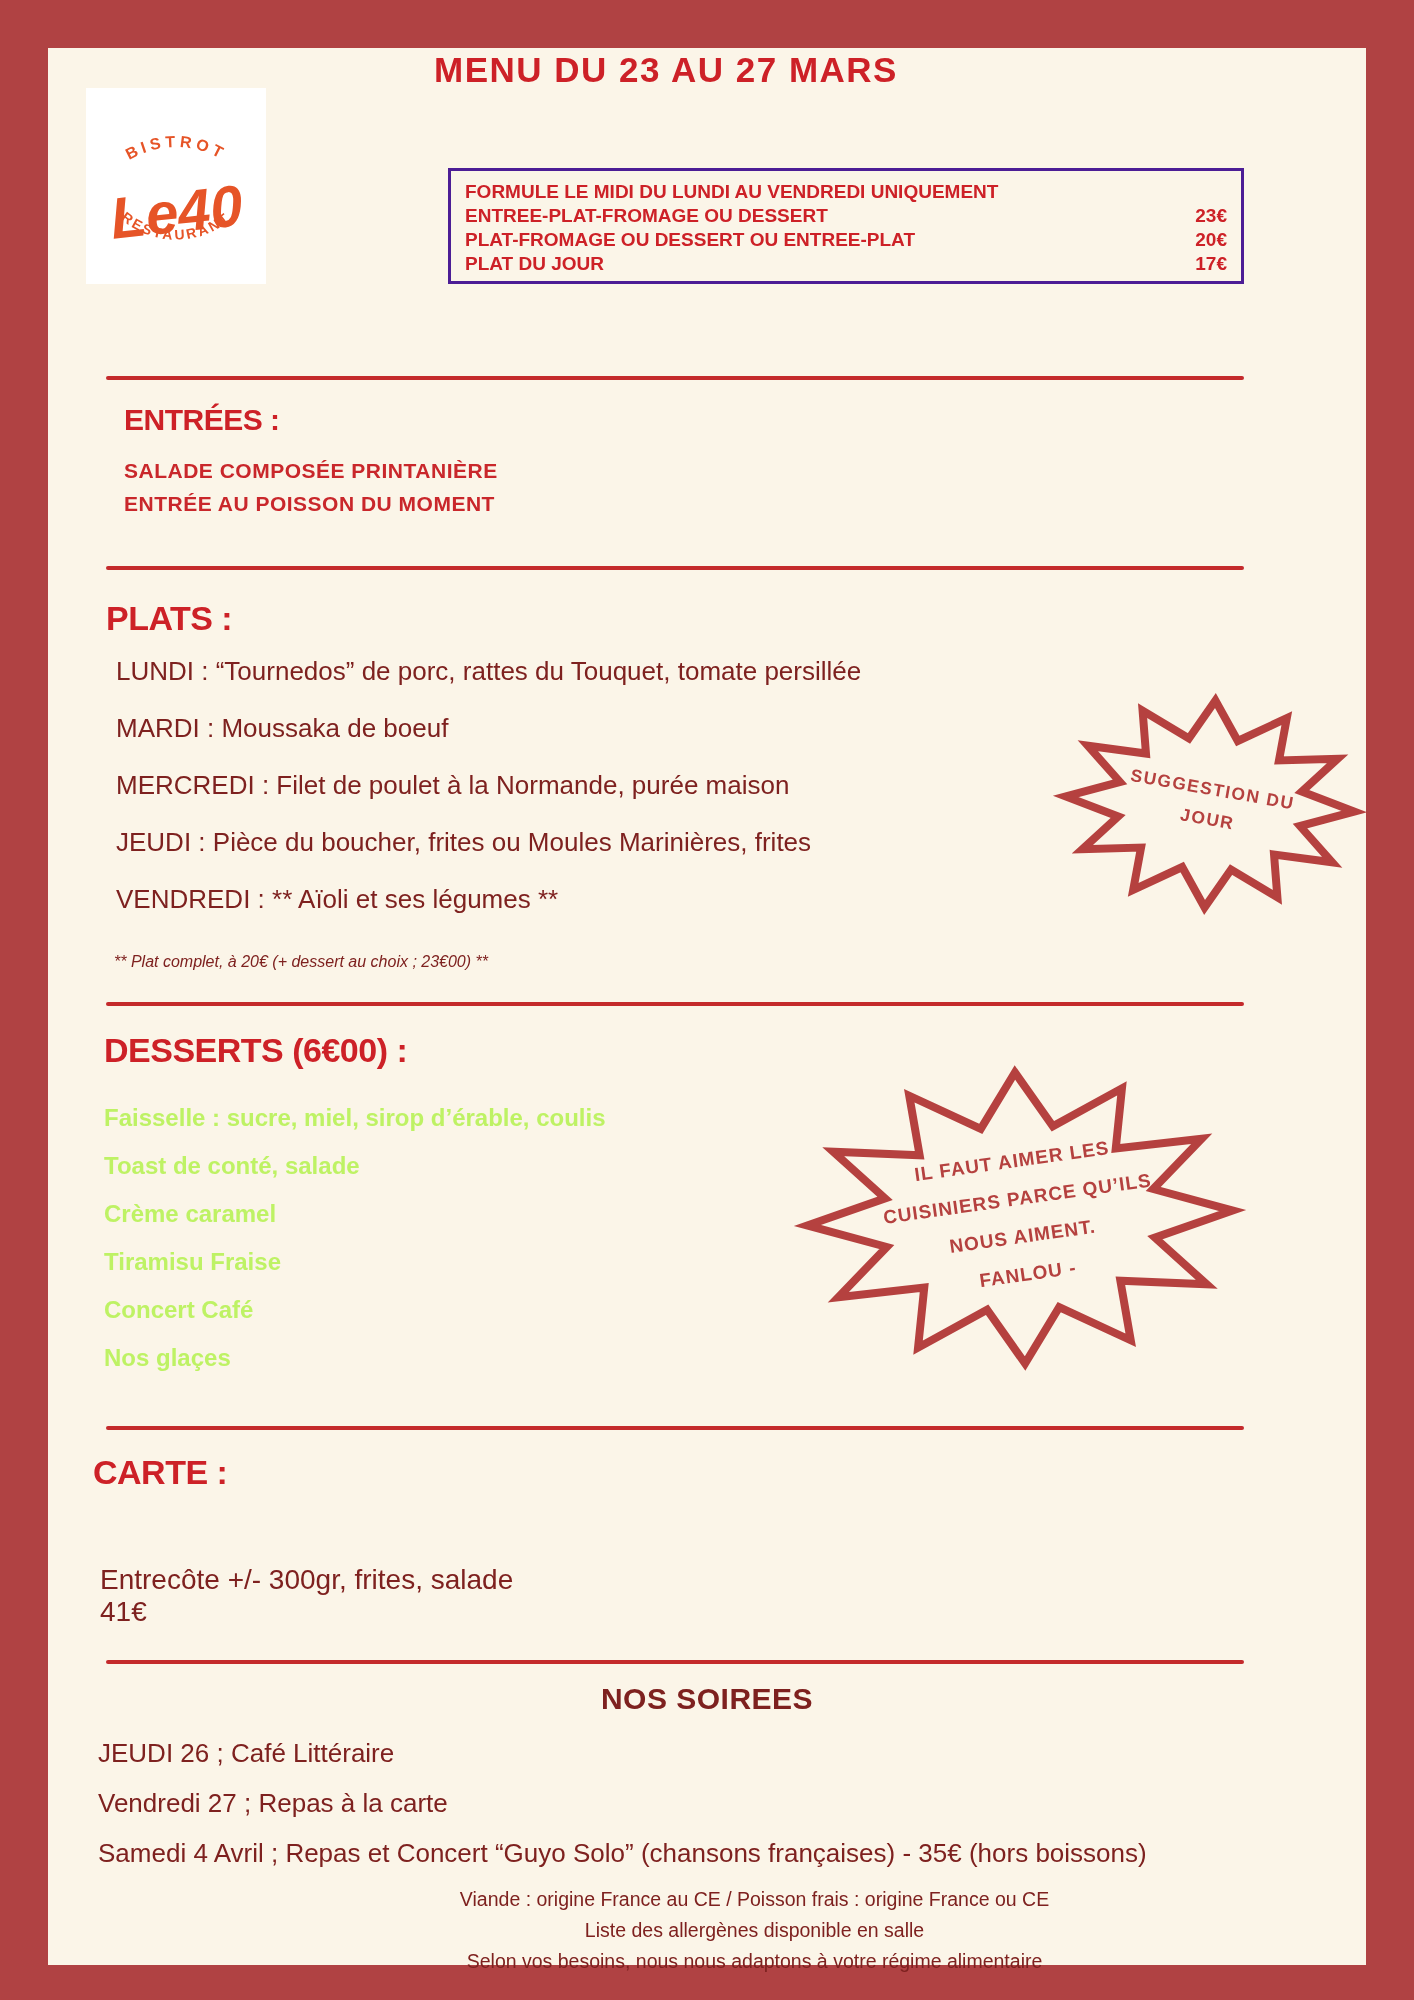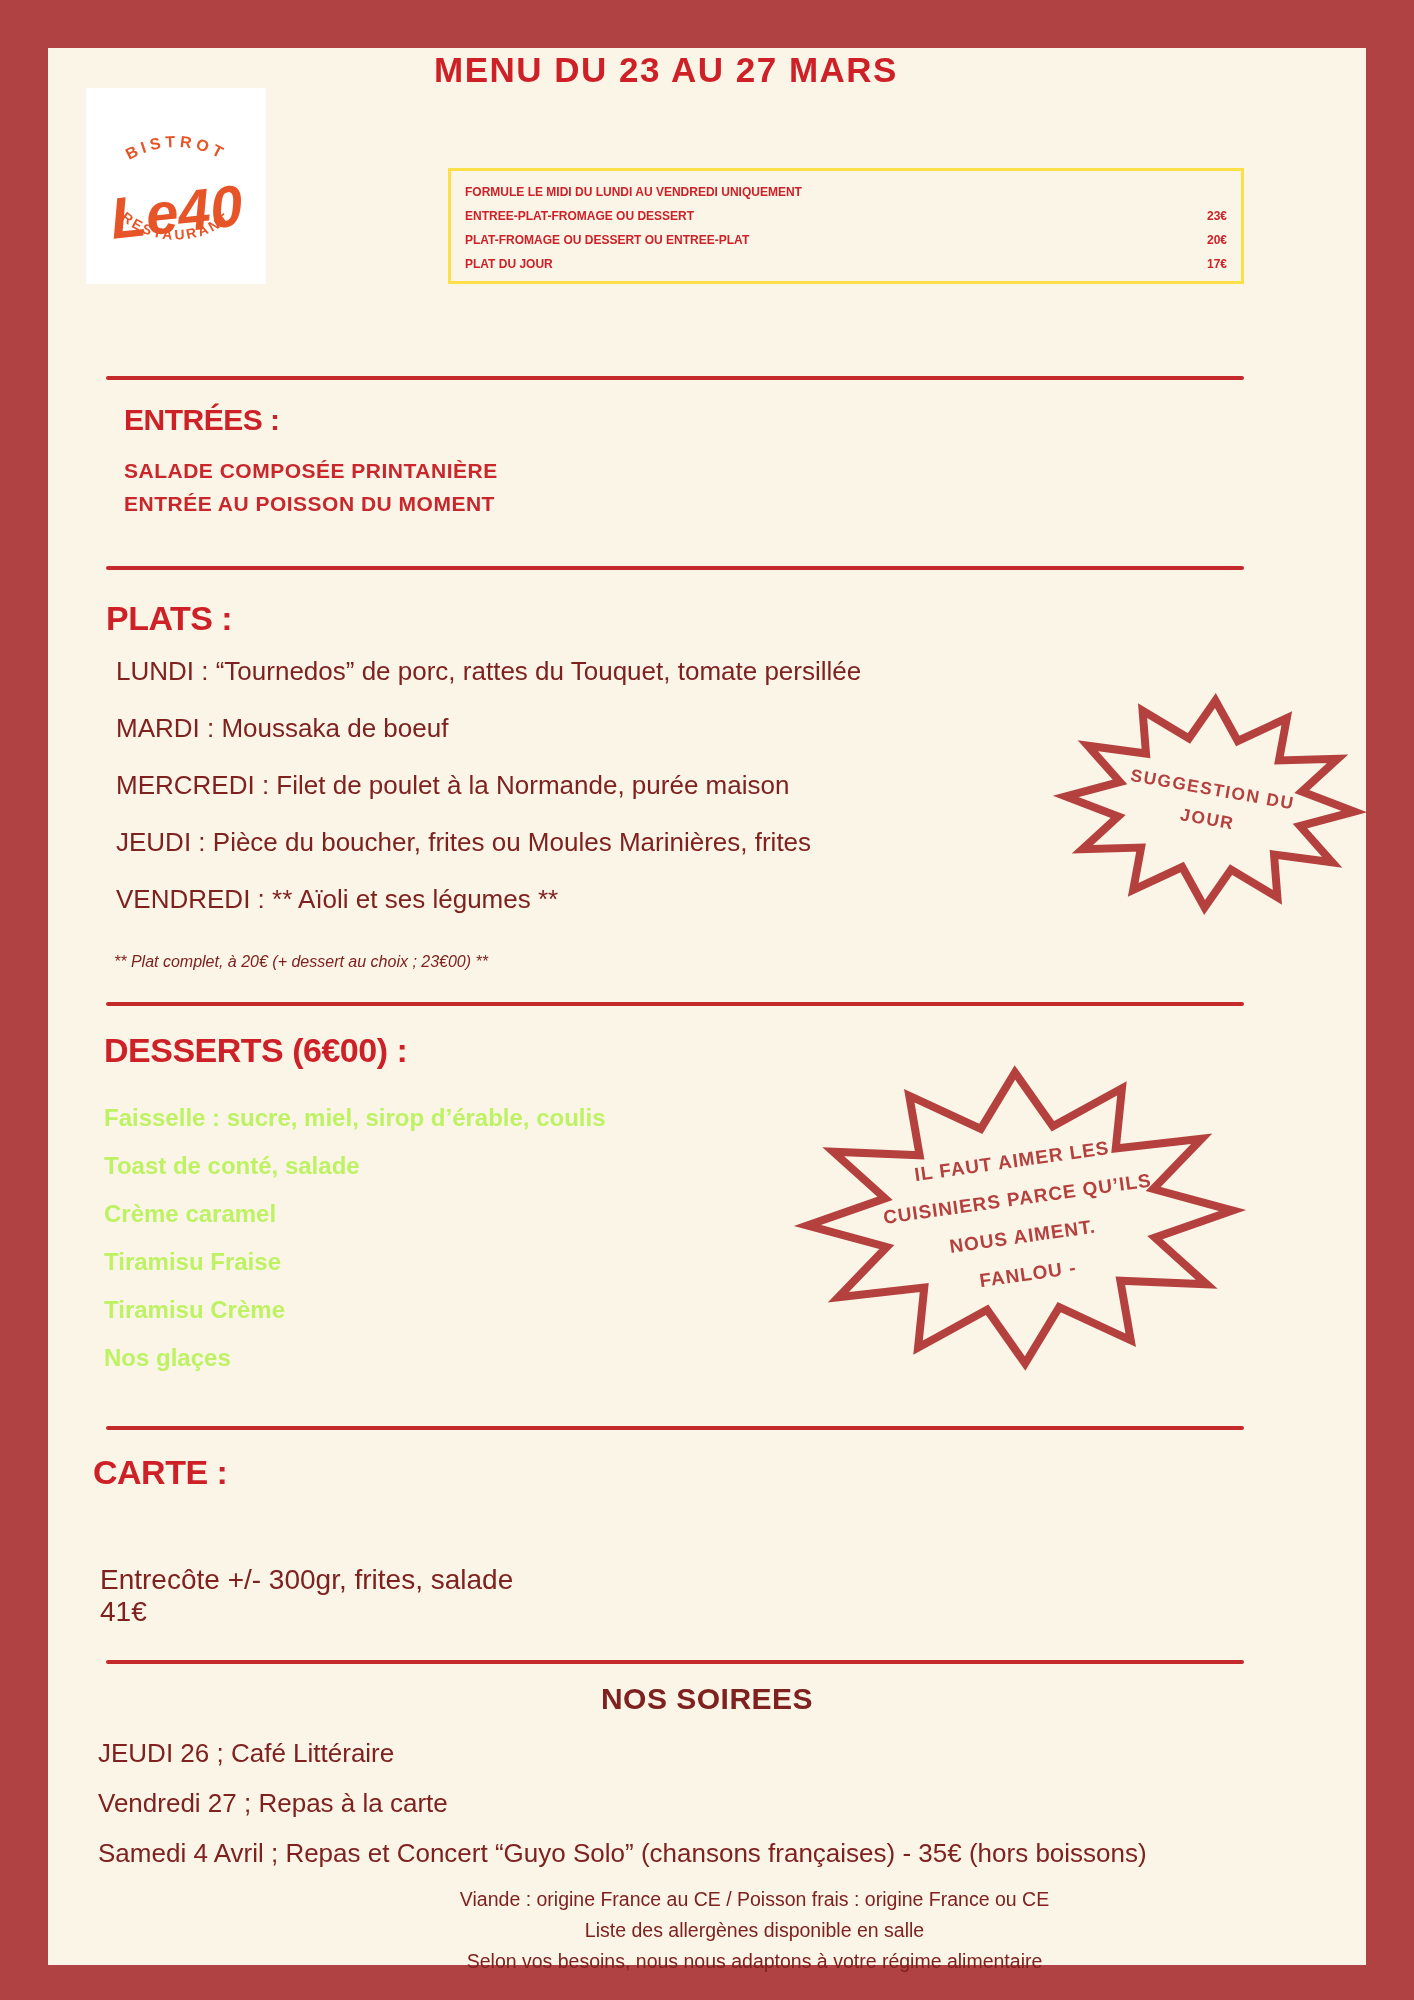--- a/index.html
+++ b/index.html
@@ -23,23 +23,23 @@
     position:absolute;left:48px;top:50px;width:1236px;
     margin:0;text-align:center;
     font-size:35px;font-weight:800;letter-spacing:1.5px;
     color:#cd2127;
   }
   .logo{
     position:absolute;left:86px;top:88px;width:180px;height:196px;
   }
   .formule-box{
     position:absolute;left:448px;top:168px;width:796px;height:116px;
-    border:3px solid #fde047;box-sizing:border-box;
+    border:3px solid #4c1d95;box-sizing:border-box;
     padding:9px 14px 0 14px;
-    color:#cd2127;font-weight:bold;font-size:12px;line-height:24px;
+    color:#cd2127;font-weight:bold;font-size:19px;line-height:24px;
   }
   .formule-row{display:flex;justify-content:space-between;}
   
   .rule{
     position:absolute;left:106px;width:1138px;height:4px;
     background:#c42a2b;border-radius:2px;
   }
   .rule-1{top:376px;}
   .rule-2{top:566px;}
   .rule-3{top:1002px;}
@@ -194,21 +194,21 @@
   </div>
 
   <div class="rule rule-3"></div>
 
   <section class="desserts">
     <h2>DESSERTS (6€00) :</h2>
     <p>Faisselle : sucre, miel, sirop d’érable, coulis</p>
     <p>Toast de conté, salade</p>
     <p>Crème caramel</p>
     <p>Tiramisu Fraise</p>
-    <p>Tiramisu Crème</p>
+    <p>Concert Café</p>
     <p>Nos glaçes</p>
   </section>
 
   <div class="star star-2">
     <svg viewBox="0 0 200 150" preserveAspectRatio="none">
       <polygon vector-effect="non-scaling-stroke" stroke-width="8" stroke-linejoin="miter" points="195,75 159.9,86.7 182.3,110 143.8,106.8 147.5,135.6 116.1,118.5 100,145 83.9,118.5 52.5,135.6 56.2,106.8 17.7,110 40.1,86.7 5,75 40.1,63.3 17.7,40 56.2,43.2 52.5,14.4 83.9,31.5 100,5 116.1,31.5 147.5,14.4 143.8,43.2 182.3,40 159.9,63.3"></polygon>
     </svg>
     <div class="star-text">
       <div>IL FAUT AIMER LES</div>
       <div>CUISINIERS PARCE QU’ILS</div>

